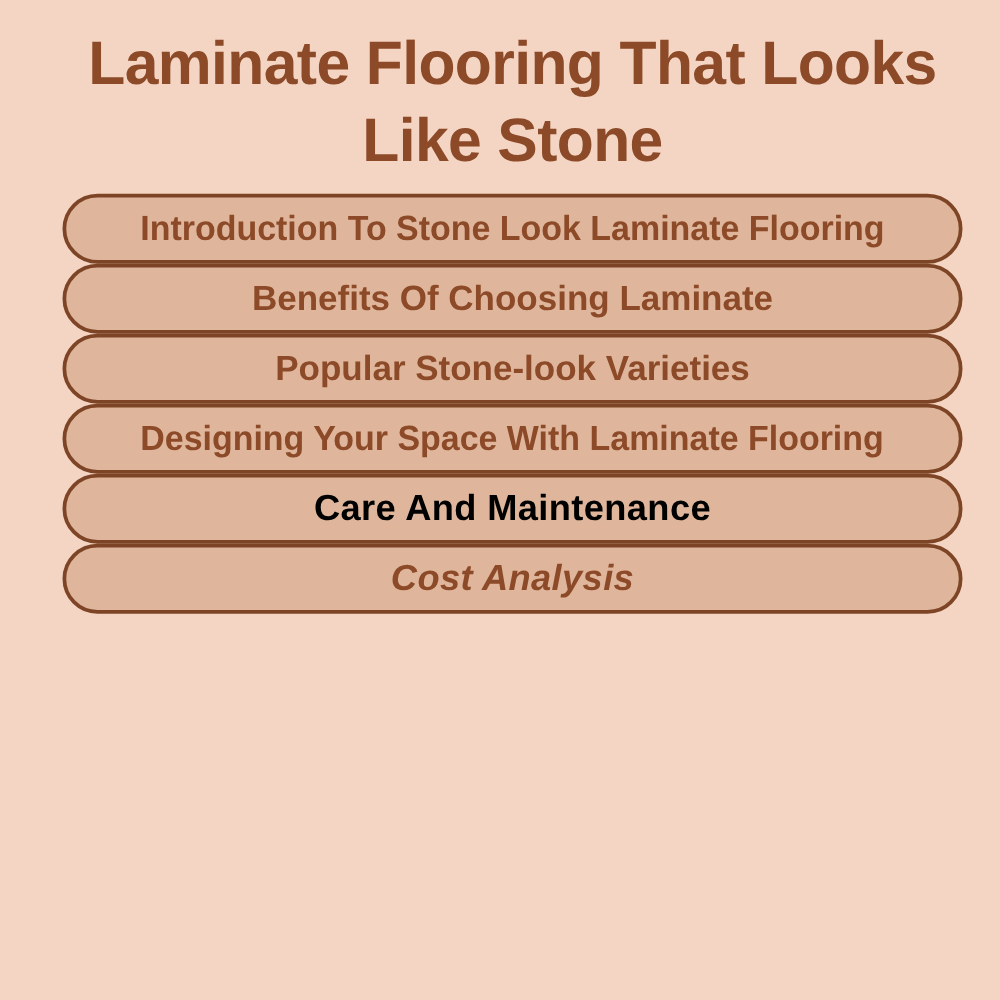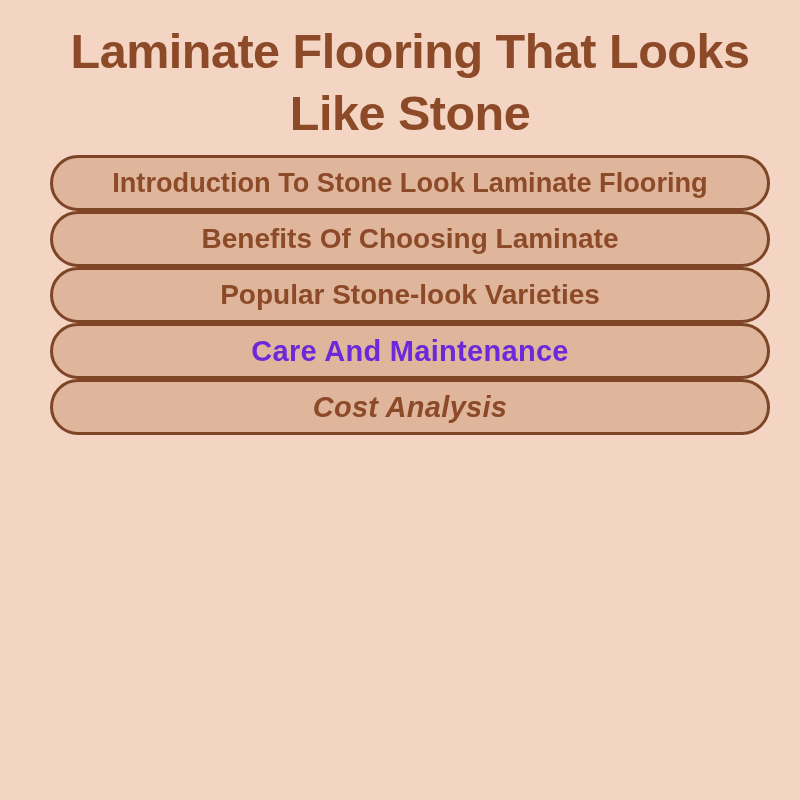--- a/index.html
+++ b/index.html
@@ -105,24 +105,27 @@
     </div>
 
     <div class="pill" style="background: rgb(223, 182, 156); border-color: rgb(125, 69, 38);">
       <span class="pill-label" style="color: rgb(140, 74, 40);">Benefits Of Choosing Laminate</span>
     </div>
 
     <div class="pill" style="background: rgb(223, 182, 156); border-color: rgb(125, 69, 38);">
       <span class="pill-label" style="color: rgb(140, 74, 40);">Popular Stone-look Varieties</span>
     </div>
 
+    <div class="pill wide" style="background: rgb(223, 182, 156); border-color: rgb(125, 69, 38);">
+      <span class="pill-label" style="color: rgb(140, 74, 40);">Designing Your Space With Laminate Flooring</span>
+    </div>
 
 
     <div class="pill narrow" style="background: rgb(223, 182, 156); border-color: rgb(125, 69, 38);">
-      <span class="pill-label" style="color: #6d28d9;">Care And Maintenance</span>
+      <span class="pill-label" style="color: #000000;">Care And Maintenance</span>
     </div>
 
     <div class="pill narrow" style="background: rgb(223, 182, 156); border-color: rgb(125, 69, 38);">
       <span class="pill-label" style="color: rgb(140, 74, 40); font-style: italic;">Cost Analysis</span>
     </div>
 
   </div>
 </div>
 
 </body></html>

